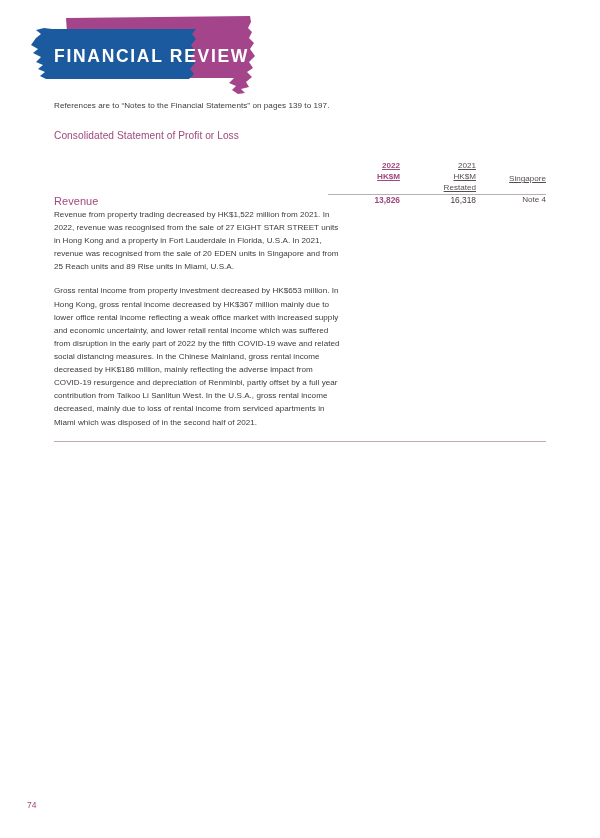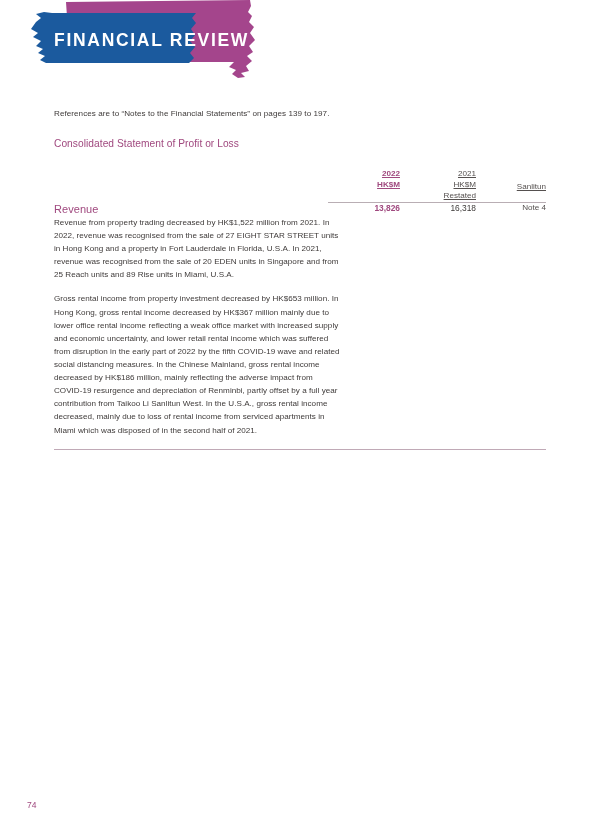--- a/index.html
+++ b/index.html
@@ -12,42 +12,42 @@
 
   body {
     font-family: "Liberation Sans", sans-serif;
     position: relative;
     overflow: hidden;
   }
 
   
   #banner {
     position: absolute;
-    top: 0; left: 0;
+    top: 16px; left: 0;
     width: 552px;
     height: 90px;
   }
   #banner svg { display: block; }
 
   #banner-title {
     position: absolute;
     left: 54px;
     top: 30px;
     font-size: 17.5px;
     font-weight: bold;
     letter-spacing: 1.7px;
     color: #ffffff;
     white-space: nowrap;
   }
 
   
   #content {
     position: absolute;
     left: 54px;
-    top: 108px;
+    top: 100px;
     width: 492px;
   }
 
   #intro-note {
     font-size: 8.1px;
     color: #3e3a39;
     line-height: 1.5;
     margin-bottom: 18px;
     letter-spacing: 0.05px;
   }
@@ -203,21 +203,21 @@
         <th class="th-block th-2022">
           <span>2022</span><br>
           <span>HK$M</span>
         </th>
         <th class="th-block th-2021">
           <span>2021</span><br>
           <span>HK$M</span><br>
           <span>Restated</span>
         </th>
         <th class="th-block th-ref">
-          <span class="th-ref-inner">Sanlitun</span>
+          <span class="th-ref-inner">Singapore</span>
         </th>
       </tr>
       <tr>
         <td class="rule-cell"></td>
         <td class="rule-cell" colspan="3">
           <div class="rule-line"></div>
         </td>
       </tr>
     </thead>
     <tbody>

